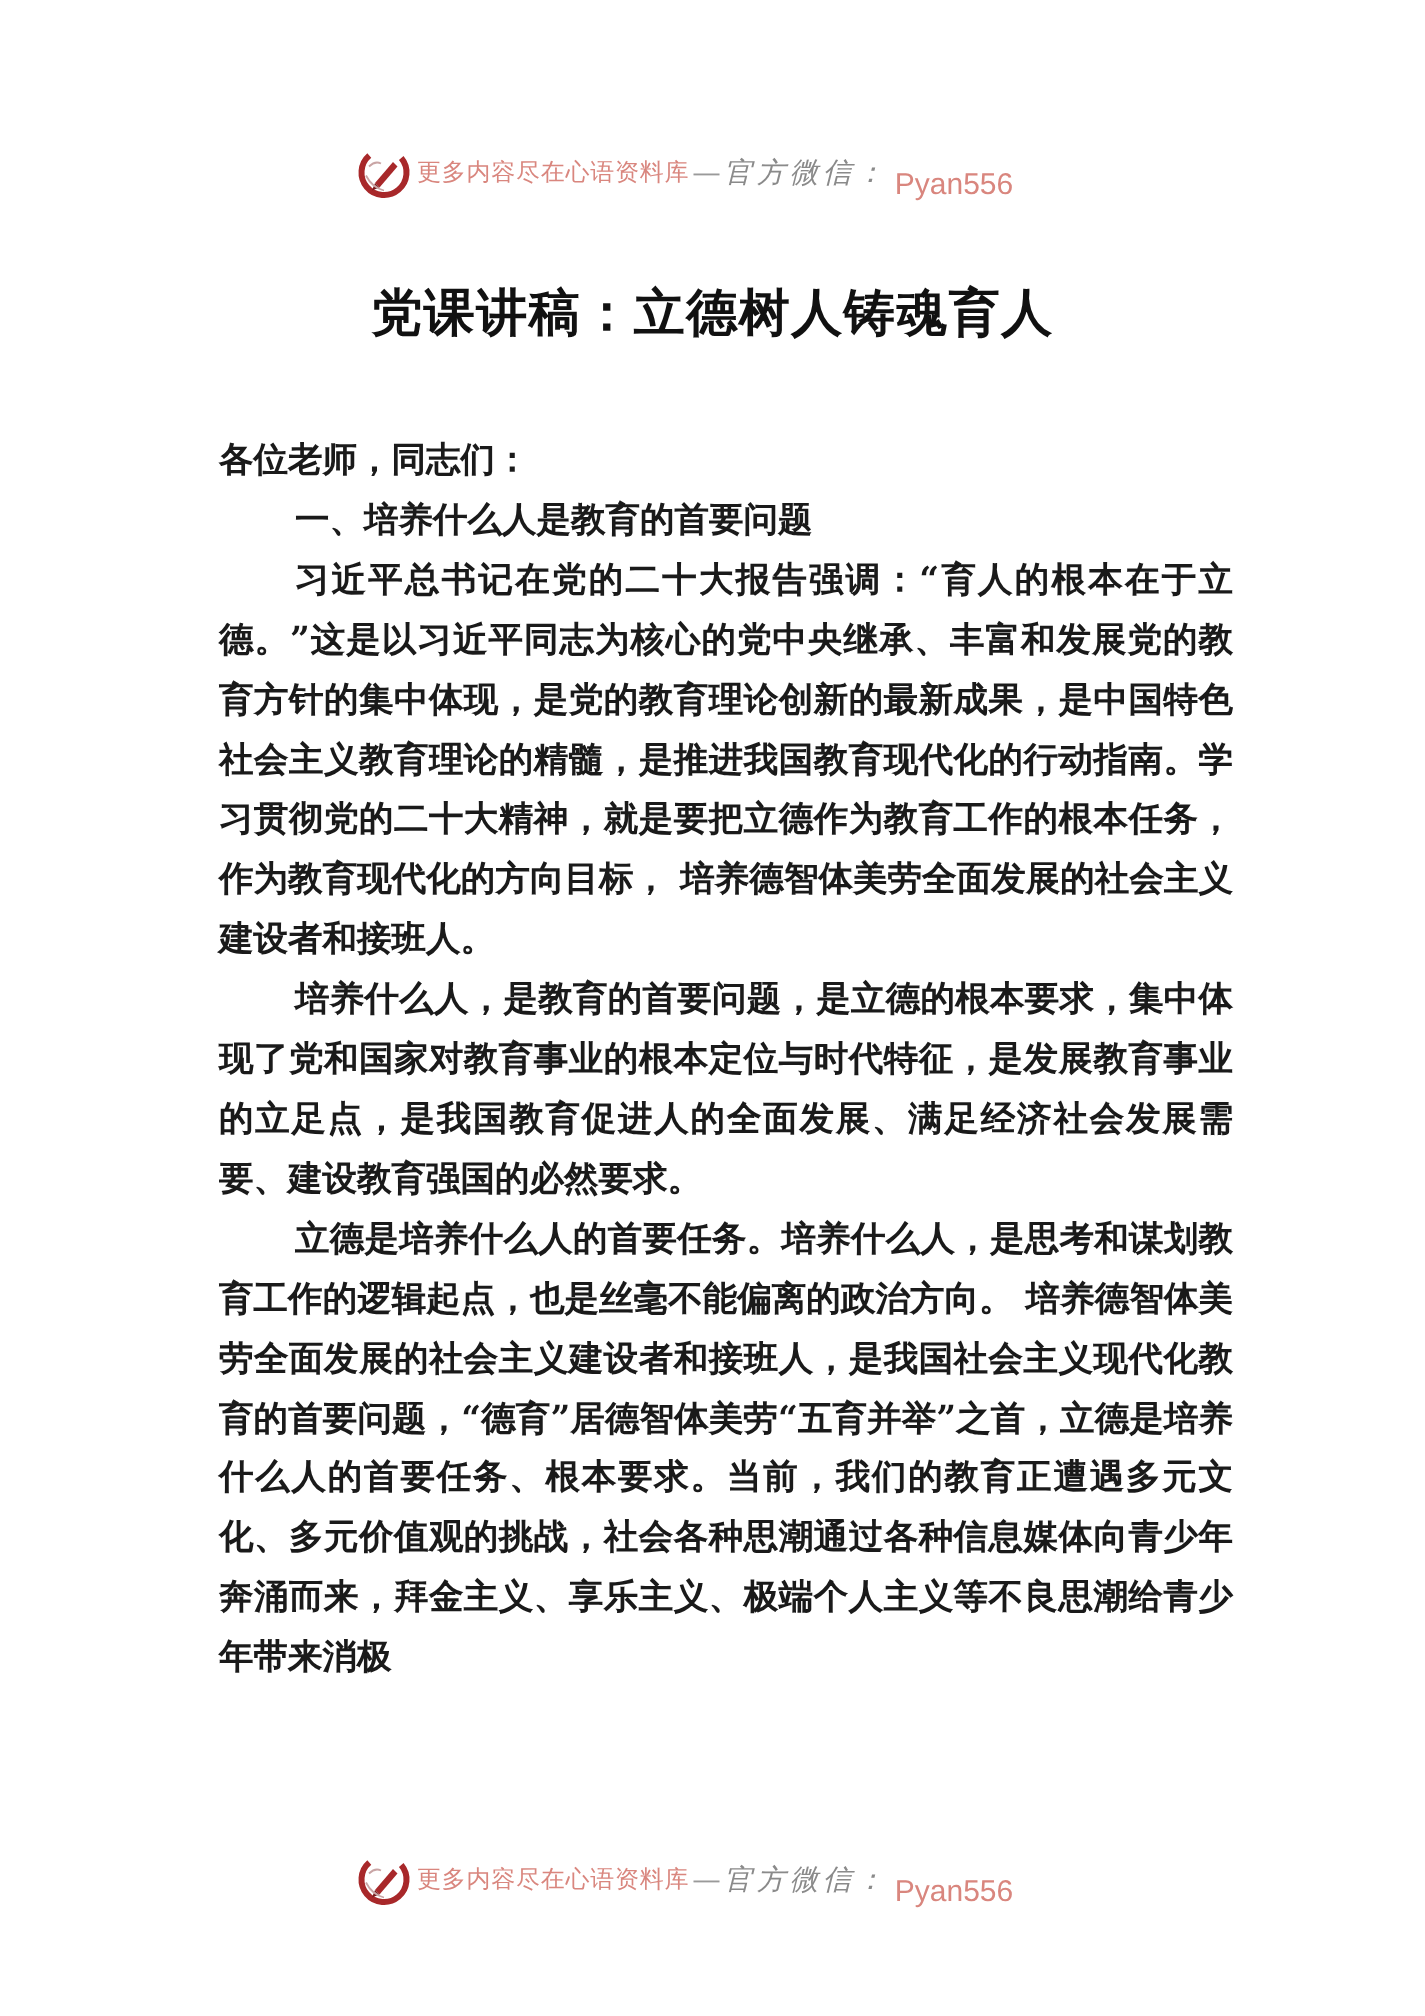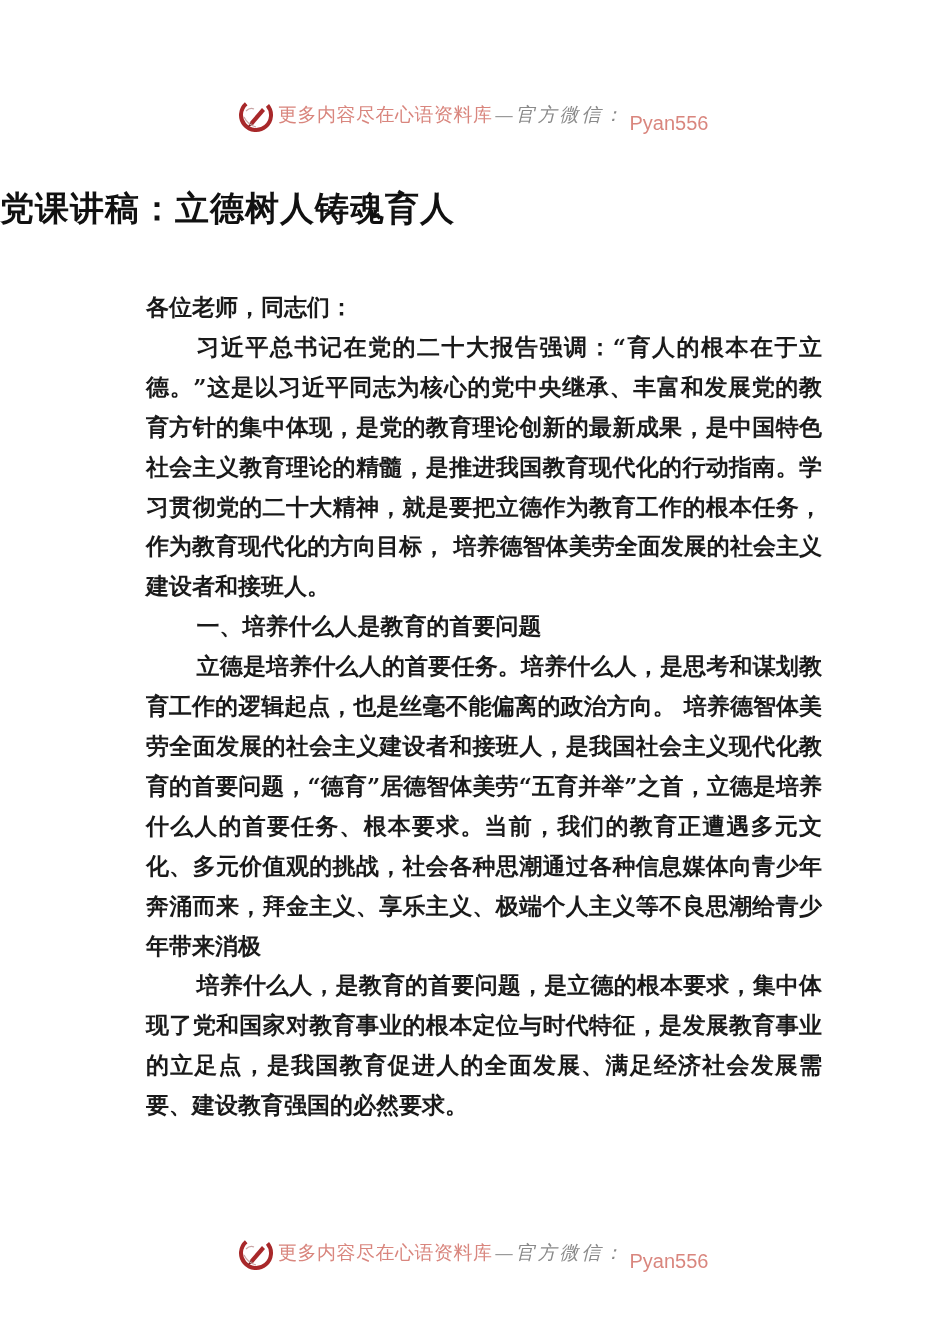--- a/index.html
+++ b/index.html
@@ -26,21 +26,21 @@
     .watermark.top { top: 95px; }
     .watermark.bottom { top: 1233px; }
     .wm-logo {
       width: 36px;
       height: 36px;
       margin-right: 4px;
       flex: 0 0 auto;
     }
     .wm-lead {
       font-family: "DejaVu Serif", "Liberation Serif", serif;
-      font-size: 19px;
+      font-size: 16px;
       color: #d9867e;
       letter-spacing: 0.5px;
     }
     .wm-dash {
       color: #9a9a9a;
       font-size: 19px;
       margin: 0 2px;
     }
     .wm-label {
       font-family: "DejaVu Serif", "Liberation Serif", serif;
@@ -54,21 +54,21 @@
       font-size: 20px;
       color: #d9867e;
       margin-left: 4px;
       margin-top: 16px;
     }
     .doc-title {
       position: absolute;
       top: 186px;
       left: 0;
       width: 950px;
-      text-align: left;
+      text-align: center;
       font-family: "DejaVu Serif", "Liberation Serif", serif;
       font-weight: bold;
       font-size: 34px;
       letter-spacing: 1px;
       color: #111111;
       margin: 0;
     }
     .doc-body {
       position: absolute;
       top: 287px;
@@ -101,24 +101,24 @@
   <span class="wm-lead">更多内容尽在心语资料库</span>
   <span class="wm-dash">—</span>
   <span class="wm-label">官方微信：</span>
   <span class="wm-id">Pyan556</span>
 </div>
 
 <h1 class="doc-title">党课讲稿：立德树人铸魂育人</h1>
 
 <div class="doc-body">
   <p>各位老师，同志们：</p>
+  <p class="indent">一、培养什么人是教育的首要问题</p>
   <p class="indent">习近平总书记在党的二十大报告强调：“育人的根本在于立德。”这是以习近平同志为核心的党中央继承、丰富和发展党的教育方针的集中体现，是党的教育理论创新的最新成果，是中国特色社会主义教育理论的精髓，是推进我国教育现代化的行动指南。学习贯彻党的二十大精神，就是要把立德作为教育工作的根本任务，作为教育现代化的方向目标， 培养德智体美劳全面发展的社会主义建设者和接班人。</p>
-  <p class="indent">一、培养什么人是教育的首要问题</p>
+  <p class="indent">培养什么人，是教育的首要问题，是立德的根本要求，集中体现了党和国家对教育事业的根本定位与时代特征，是发展教育事业的立足点，是我国教育促进人的全面发展、满足经济社会发展需要、建设教育强国的必然要求。</p>
   <p class="indent">立德是培养什么人的首要任务。培养什么人，是思考和谋划教育工作的逻辑起点，也是丝毫不能偏离的政治方向。 培养德智体美劳全面发展的社会主义建设者和接班人，是我国社会主义现代化教育的首要问题，“德育”居德智体美劳“五育并举”之首，立德是培养什么人的首要任务、根本要求。当前，我们的教育正遭遇多元文化、多元价值观的挑战，社会各种思潮通过各种信息媒体向青少年奔涌而来，拜金主义、享乐主义、极端个人主义等不良思潮给青少年带来消极</p>
-  <p class="indent">培养什么人，是教育的首要问题，是立德的根本要求，集中体现了党和国家对教育事业的根本定位与时代特征，是发展教育事业的立足点，是我国教育促进人的全面发展、满足经济社会发展需要、建设教育强国的必然要求。</p>
 </div>
 
 <div class="watermark bottom">
   <svg class="wm-logo" viewBox="0 0 36 36">
     <circle cx="18" cy="18" r="15" fill="none" stroke="#a8282a" stroke-width="4" stroke-dasharray="70 25" transform="rotate(-40 18 18)"></circle>
     <path d="M12 25 L24 11 L27 14 L15 28 Z" fill="#a8282a"></path>
     <path d="M12 25 L10 30 L15 28 Z" fill="#7a1a1c"></path>
     <path d="M6 20 Q10 28 18 30" fill="none" stroke="#c9a5a5" stroke-width="1.2"></path>
     <path d="M8 14 Q12 10 16 12" fill="none" stroke="#c9a5a5" stroke-width="1.2"></path>
   </svg>

